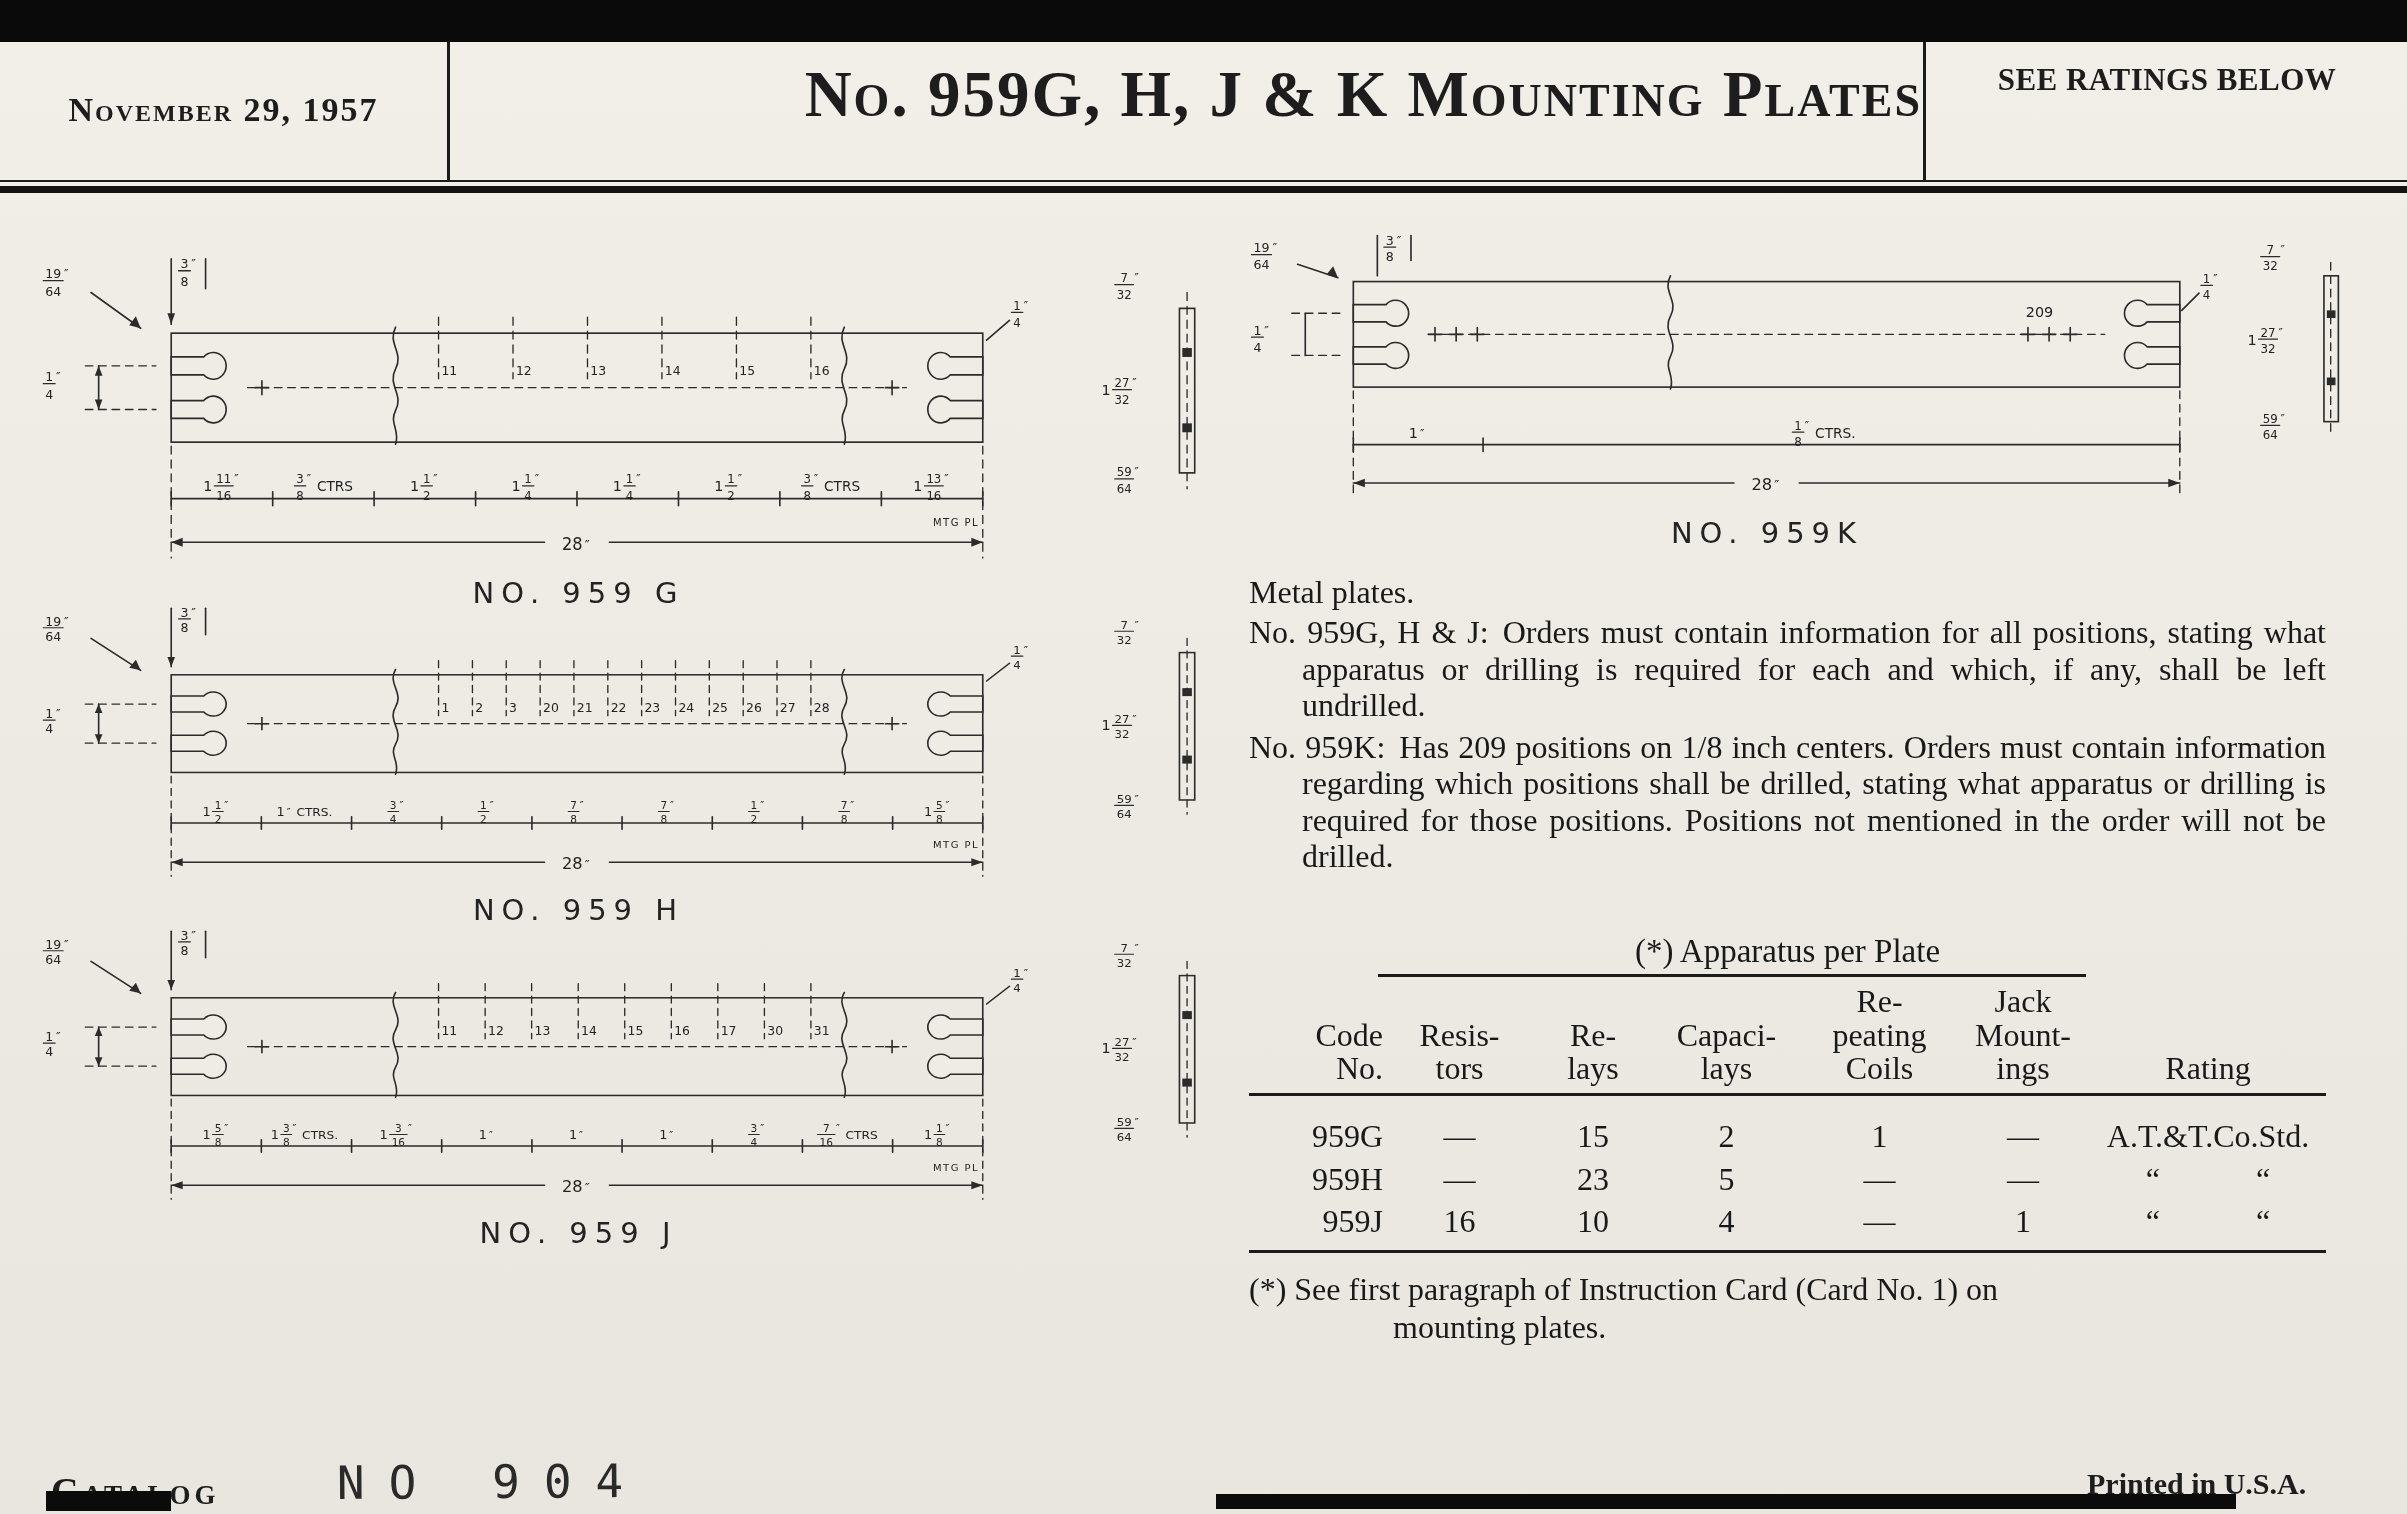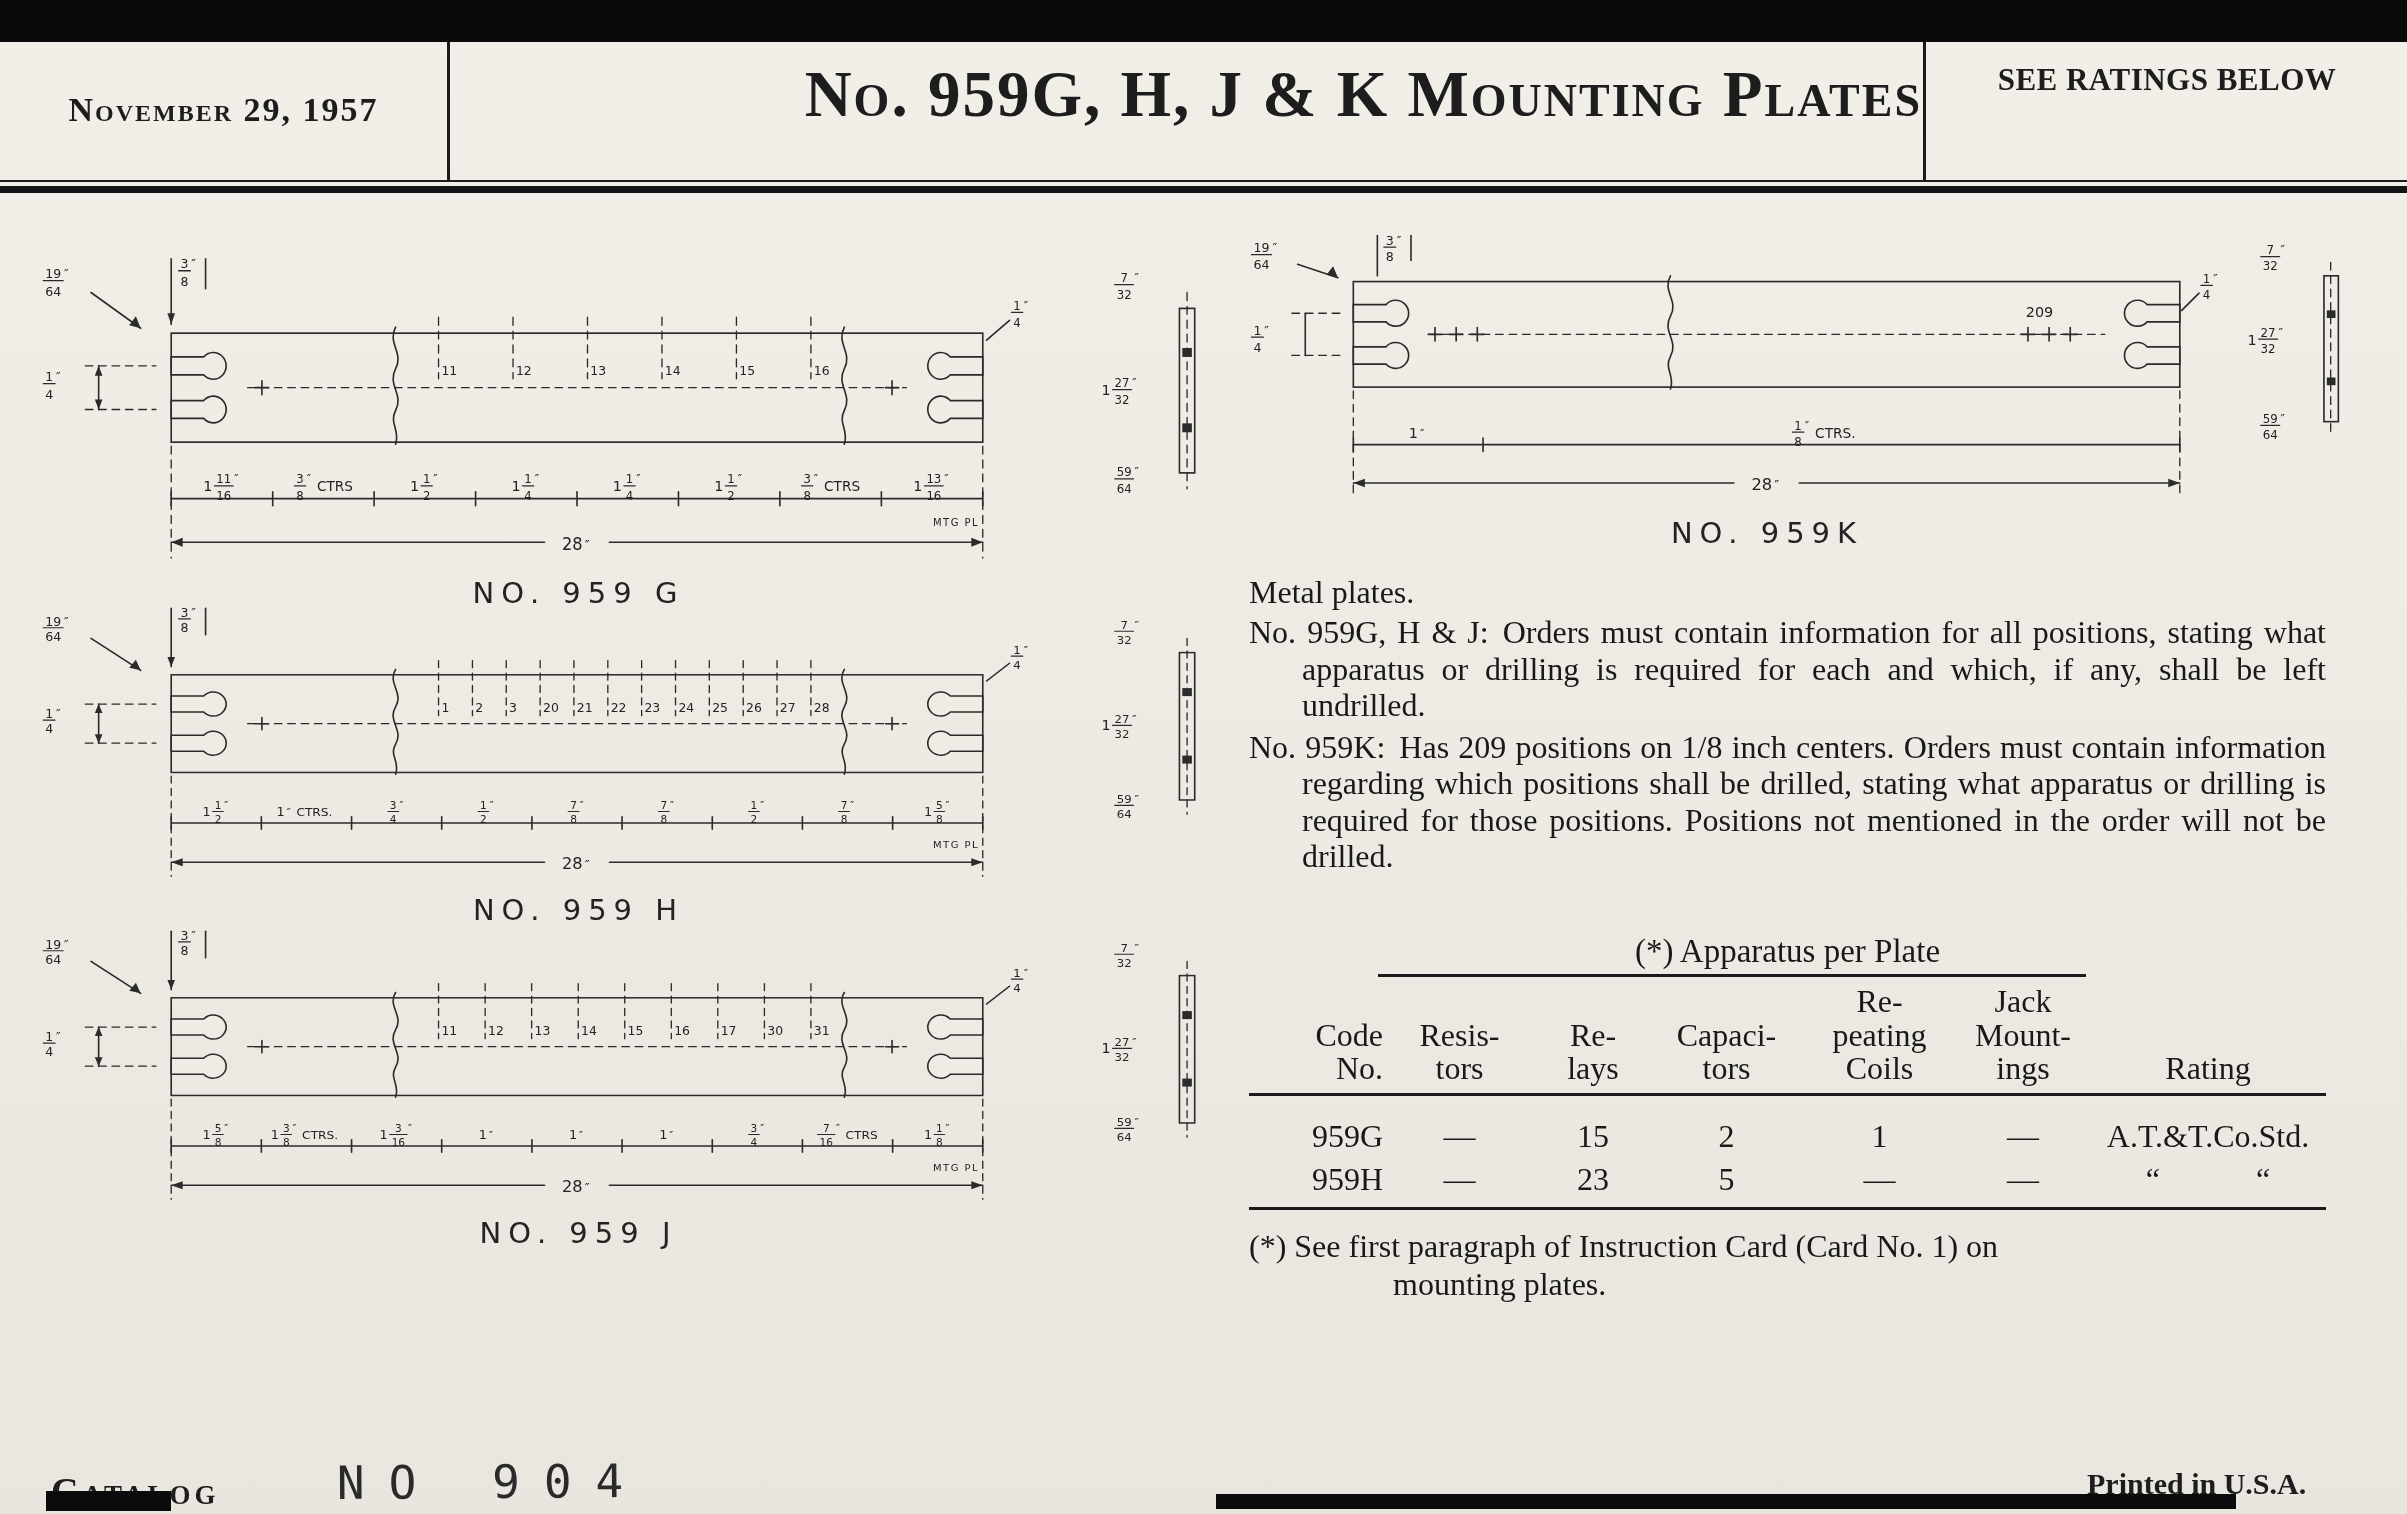--- a/index.html
+++ b/index.html
@@ -706,21 +706,21 @@
     <table>
       <thead>
         <tr>
           <th>Code
 No.</th>
           <th>Resis-
 tors</th>
           <th>Re-
 lays</th>
           <th>Capaci-
-tors</th>
+lays</th>
           <th>Re-
 peating
 Coils</th>
           <th>Jack
 Mount-
 ings</th>
           <th>Rating</th>
         </tr>
       </thead>
       <tbody>
@@ -735,20 +735,29 @@
         </tr>
         <tr>
           <td>959H</td>
           <td>—</td>
           <td>23</td>
           <td>5</td>
           <td>—</td>
           <td>—</td>
           <td class="rating">“            “</td>
         </tr>
+        <tr>
+          <td>959J</td>
+          <td>16</td>
+          <td>10</td>
+          <td>4</td>
+          <td>—</td>
+          <td>1</td>
+          <td class="rating">“            “</td>
+        </tr>
       </tbody>
     </table>
     <div class="t-foot">
       <div>(*)  See first paragraph of Instruction Card (Card No. 1) on</div>
       <div class="l2">mounting plates.</div>
     </div>
   </div>
 
   <div class="f-catalog">Catalog</div>
   <div class="f-no">NO 904</div>

